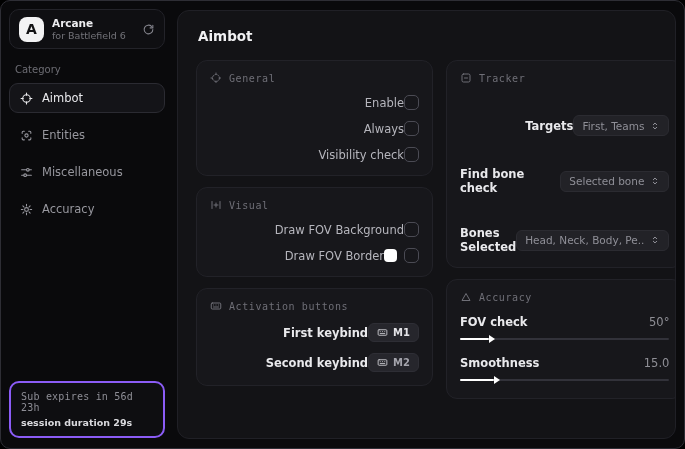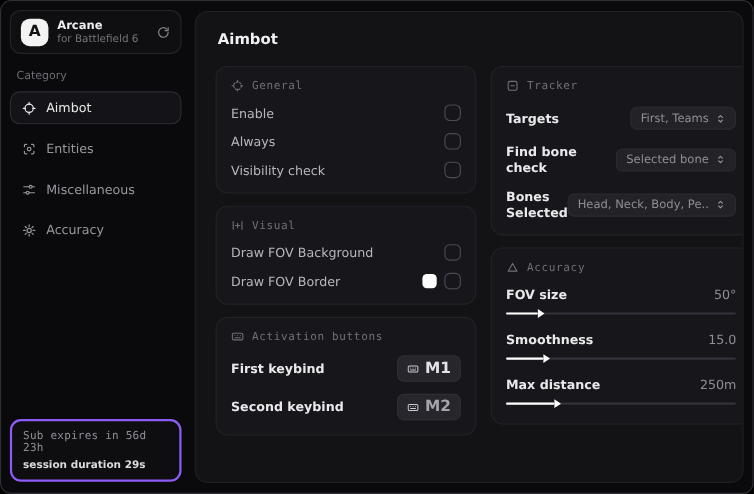--- a/index.html
+++ b/index.html
@@ -71,49 +71,49 @@
     padding:11px 13px 13px 13px;
   }
   .card-head {
     display:flex; align-items:center; gap:7px;
     font-family:"DejaVu Sans Mono", monospace;
     font-size:10px; letter-spacing:.6px; color:#6f6f77;
     margin-bottom:3px;
   }
   .card-head .icon { color:#6f6f77; }
 
-  .row { display:flex; align-items:center; justify-content:space-between; margin-top:11px; }
+  .row { display:flex; align-items:center; justify-content:flex-end; margin-top:11px; }
   .row-label { font-size:11.5px; color:#b6b6bd; }
   .row-label.bright { color:#e9e9ec; font-weight:bold; font-size:11.5px; }
   .row-right { display:flex; align-items:center; gap:7px; }
 
   .checkbox {
     width:15px; height:15px; border:1.5px solid #4b4b54; border-radius:5px;
     background:transparent; cursor:pointer;
   }
   .swatch { width:13px; height:13px; border-radius:4px; background:#ffffff; cursor:pointer; }
 
   .kb-btn {
     display:flex; align-items:center; gap:5px;
     background:#26262c; border:1px solid #2e2e35; border-radius:6px;
     padding:3px 8px; cursor:pointer;
-    font-size:14px; font-weight:bold; color:#e3e3e7;
+    font-size:10px; font-weight:bold; color:#e3e3e7;
   }
   .kb-btn .icon { color:#c9c9cf; }
   .kb-btn.dim { color:#a4a4ac; }
 
   .dd-btn {
     display:flex; align-items:center; gap:6px;
     background:#222227; border:1px solid #2b2b31; border-radius:6px;
     padding:3.5px 8px; cursor:pointer;
     font-size:10.5px; color:#8f8f97; white-space:nowrap;
   }
   .dd-btn .icon { color:#9a9aa2; }
 
-  .tracker .row { margin-top:13px; }
+  .tracker .row { margin-top:31px; }
 
   .slider-group { margin-top:12px; }
   .slider-head { display:flex; align-items:center; justify-content:space-between; }
   .slider-value { font-size:11.5px; color:#8f8f96; }
   .slider { position:relative; height:10px; margin-top:5px; display:flex; align-items:center; cursor:pointer; }
   .track { position:relative; width:100%; height:2px; background:#32323a; border-radius:2px; }
   .fill { position:absolute; left:0; top:0; height:2px; background:#ffffff; border-radius:2px; }
   .fill::after {
     content:""; position:absolute; right:-6px; top:-3px;
     border-left:6px solid #ffffff;
@@ -331,21 +331,21 @@
           <span class="icon">
             <svg width="12" height="12" viewBox="0 0 24 24" fill="none" stroke="currentColor" stroke-width="2" stroke-linejoin="round">
                 <path d="M12 5l8 14H4z"></path>
               </svg>
           </span>
           <span>Accuracy</span>
         </div>
 
         <div class="slider-group">
           <div class="slider-head">
-            <span class="row-label bright">FOV size</span>
+            <span class="row-label bright">FOV check</span>
             <span class="slider-value">50°</span>
           </div>
           <div class="slider">
             <div class="track">
               <div class="fill" style="width: 14%;"></div>
             </div>
           </div>
         </div>
 
         <div class="slider-group">
@@ -353,27 +353,16 @@
             <span class="row-label bright">Smoothness</span>
             <span class="slider-value">15.0</span>
           </div>
           <div class="slider">
             <div class="track">
               <div class="fill" style="width: 16%;"></div>
             </div>
           </div>
         </div>
 
-        <div class="slider-group">
-          <div class="slider-head">
-            <span class="row-label bright">Max distance</span>
-            <span class="slider-value">250m</span>
-          </div>
-          <div class="slider">
-            <div class="track">
-              <div class="fill" style="width: 21%;"></div>
-            </div>
-          </div>
-        </div>
       </section>
     </div>
   </div>
 </main>
 
 </body></html>

